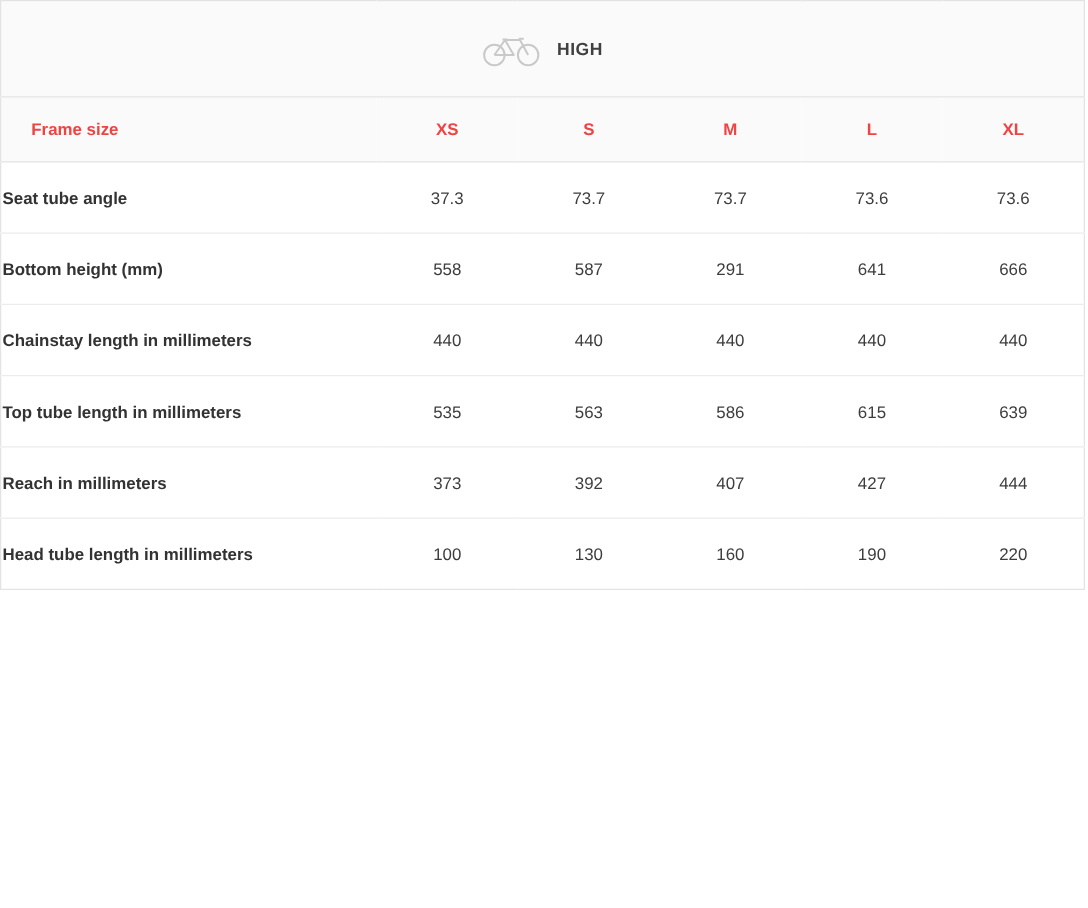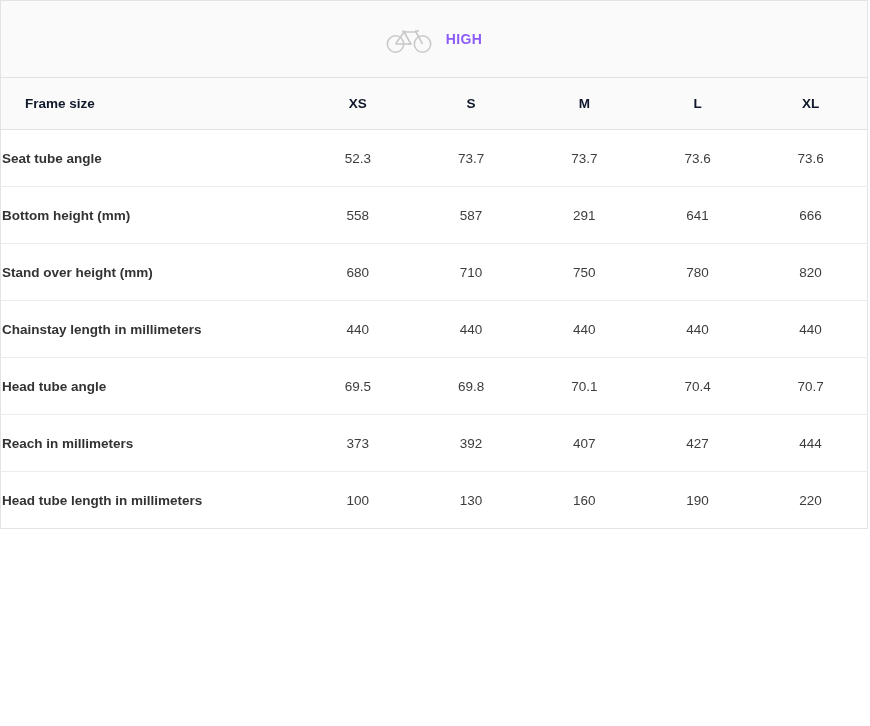--- a/index.html
+++ b/index.html
@@ -34,29 +34,29 @@
   }
   .bike-icon {
     display: block;
     width: 46px;
     height: 30px;
     color: #c9c9c9;
   }
   .header-title {
     font-size: 14px;
     font-weight: bold;
-    color: #8b5cf6;
+    color: #404040;
     letter-spacing: 0.4px;
   }
   .col-head th {
     background: #fafafa;
     border-bottom: 1px solid #e3e3e3;
     font-size: 13.5px;
     font-weight: bold;
-    color: #0f172a;
+    color: #ef4444;
     padding: 18px 0;
     text-align: center;
   }
   .col-head th.rowlabel {
     text-align: left;
     padding-left: 24px;
   }
   tbody tr td {
     border-bottom: 1px solid #ececec;
     font-size: 13.5px;
@@ -113,57 +113,49 @@
       <th>XS</th>
       <th>S</th>
       <th>M</th>
       <th>L</th>
       <th>XL</th>
     </tr>
   </thead>
   <tbody>
     <tr>
       <td class="rowlabel">Seat tube angle</td>
-      <td>52.3</td>
+      <td>37.3</td>
       <td>73.7</td>
       <td>73.7</td>
       <td>73.6</td>
       <td>73.6</td>
     </tr>
     <tr>
       <td class="rowlabel">Bottom height (mm)</td>
       <td>558</td>
       <td>587</td>
       <td>291</td>
       <td>641</td>
       <td>666</td>
     </tr>
     <tr>
-      <td class="rowlabel">Stand over height (mm)</td>
-      <td>680</td>
-      <td>710</td>
-      <td>750</td>
-      <td>780</td>
-      <td>820</td>
-    </tr>
-    <tr>
       <td class="rowlabel">Chainstay length in millimeters</td>
       <td>440</td>
       <td>440</td>
       <td>440</td>
       <td>440</td>
       <td>440</td>
     </tr>
     <tr>
-      <td class="rowlabel">Head tube angle</td>
-      <td>69.5</td>
-      <td>69.8</td>
-      <td>70.1</td>
-      <td>70.4</td>
-      <td>70.7</td>
+      <td class="rowlabel">Top tube length in millimeters</td>
+      <td>535</td>
+      <td>563</td>
+      <td>586</td>
+      <td>615</td>
+      <td>639</td>
     </tr>
     <tr>
       <td class="rowlabel">Reach in millimeters</td>
       <td>373</td>
       <td>392</td>
       <td>407</td>
       <td>427</td>
       <td>444</td>
     </tr>
     <tr>

